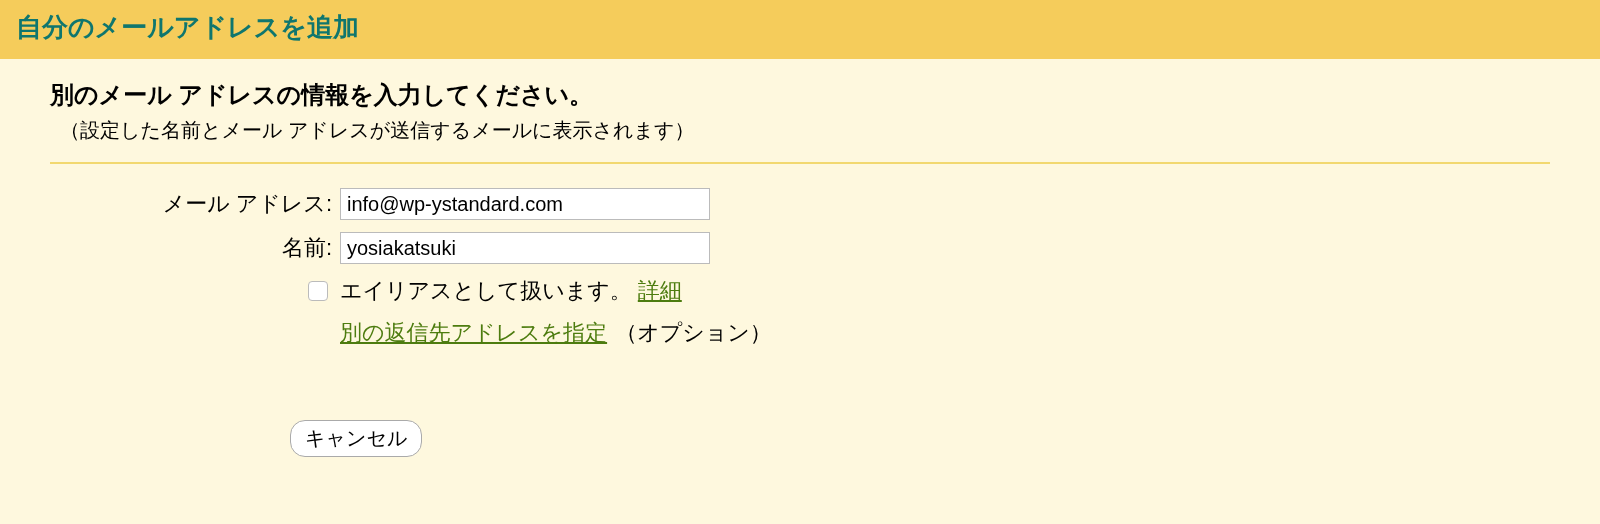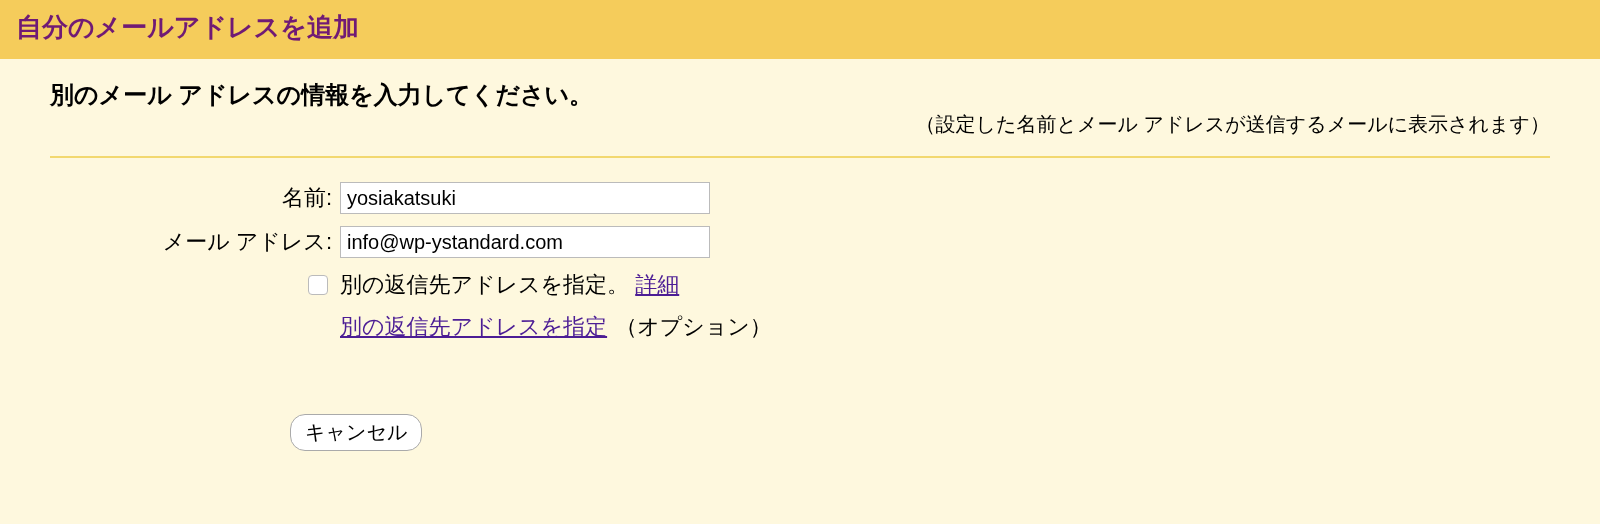--- a/index.html
+++ b/index.html
@@ -10,35 +10,35 @@
       height: 524px;
       overflow: hidden;
     }
     .header-bar {
       background: #f5cc5b;
       padding: 10px 16px 14px 16px;
     }
     .header-title {
       font-size: 26px;
       font-weight: bold;
-      color: #701a75;
+      color: #0f766e;
     }
     .content {
       padding: 20px 50px;
     }
     .subtitle {
       font-size: 24px;
       font-weight: bold;
       color: #000;
+      margin-bottom: 6px;
     }
     .note {
       font-size: 20px;
       color: #000;
       margin-left: 10px;
-      text-align: right;
     }
     .divider {
       border: none;
       border-top: 2px solid #f2d86f;
       margin-top: 18px;
       margin-bottom: 0;
     }
     .form-area {
       padding: 24px 0 0 0;
     }
@@ -79,21 +79,21 @@
       border-radius: 4px;
       background: #fff;
       margin-right: 12px;
       cursor: pointer;
     }
     .checkbox-label {
       font-size: 22px;
       color: #000;
     }
     .link {
-      color: #4c1d95;
+      color: #4d7c0f;
       text-decoration: underline;
       cursor: pointer;
     }
     .reply-row {
       padding-left: 290px;
       margin-bottom: 16px;
       font-size: 22px;
     }
     .option-text {
       color: #000;
@@ -123,37 +123,37 @@
 </div>
 
 <div class="content">
   <div class="subtitle">別のメール アドレスの情報を入力してください。</div>
   <div class="note">（設定した名前とメール アドレスが送信するメールに表示されます）</div>
   <hr class="divider">
 
   <div class="form-area">
 
     <div class="form-row">
+      <div class="label-cell">メール アドレス:</div>
+      <div class="input-cell">
+        <input type="text" value="info@wp-ystandard.com" style="">
+      </div>
+    </div>
+
+    <div class="form-row">
       <div class="label-cell">名前:</div>
       <div class="input-cell">
         <input type="text" value="yosiakatsuki" style="">
       </div>
     </div>
 
-    <div class="form-row">
-      <div class="label-cell">メール アドレス:</div>
-      <div class="input-cell">
-        <input type="text" value="info@wp-ystandard.com" style="">
-      </div>
-    </div>
-
     <div class="checkbox-row">
       <div class="checkbox"></div>
       <span class="checkbox-label">
-        <span>別の返信先アドレスを指定。</span>
+        <span>エイリアスとして扱います。</span>
         <a class="link">詳細</a>
       </span>
     </div>
 
     <div class="reply-row">
       <a class="link">別の返信先アドレスを指定</a>
       <span class="option-text">（オプション）</span>
     </div>
 
     <div class="button-row">

